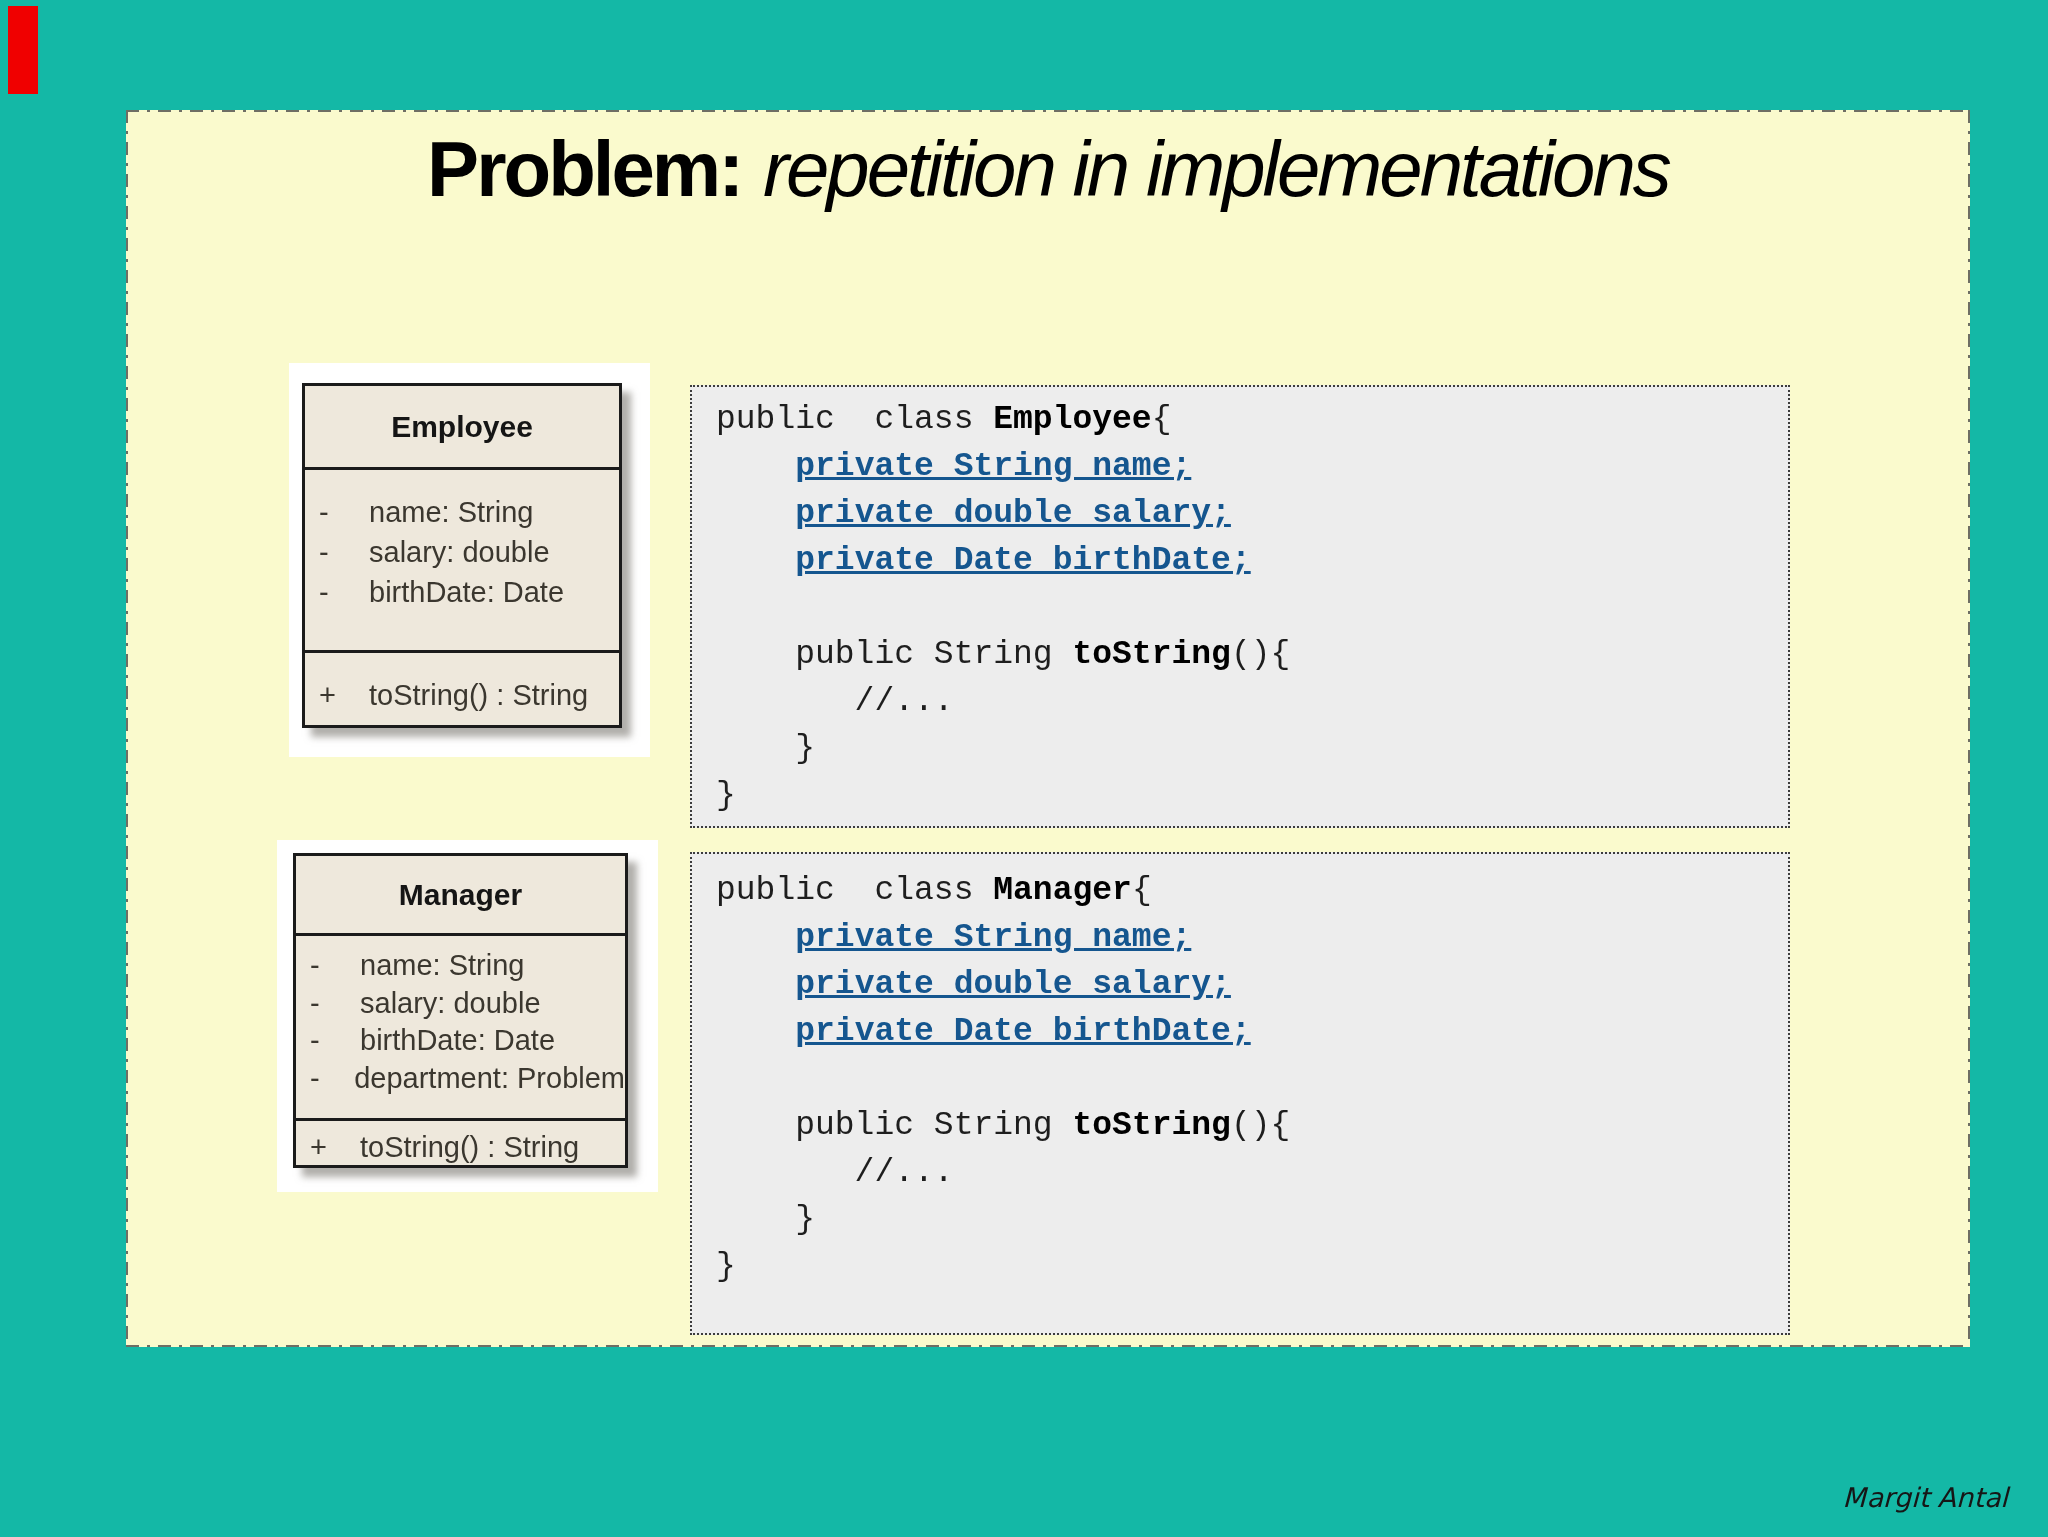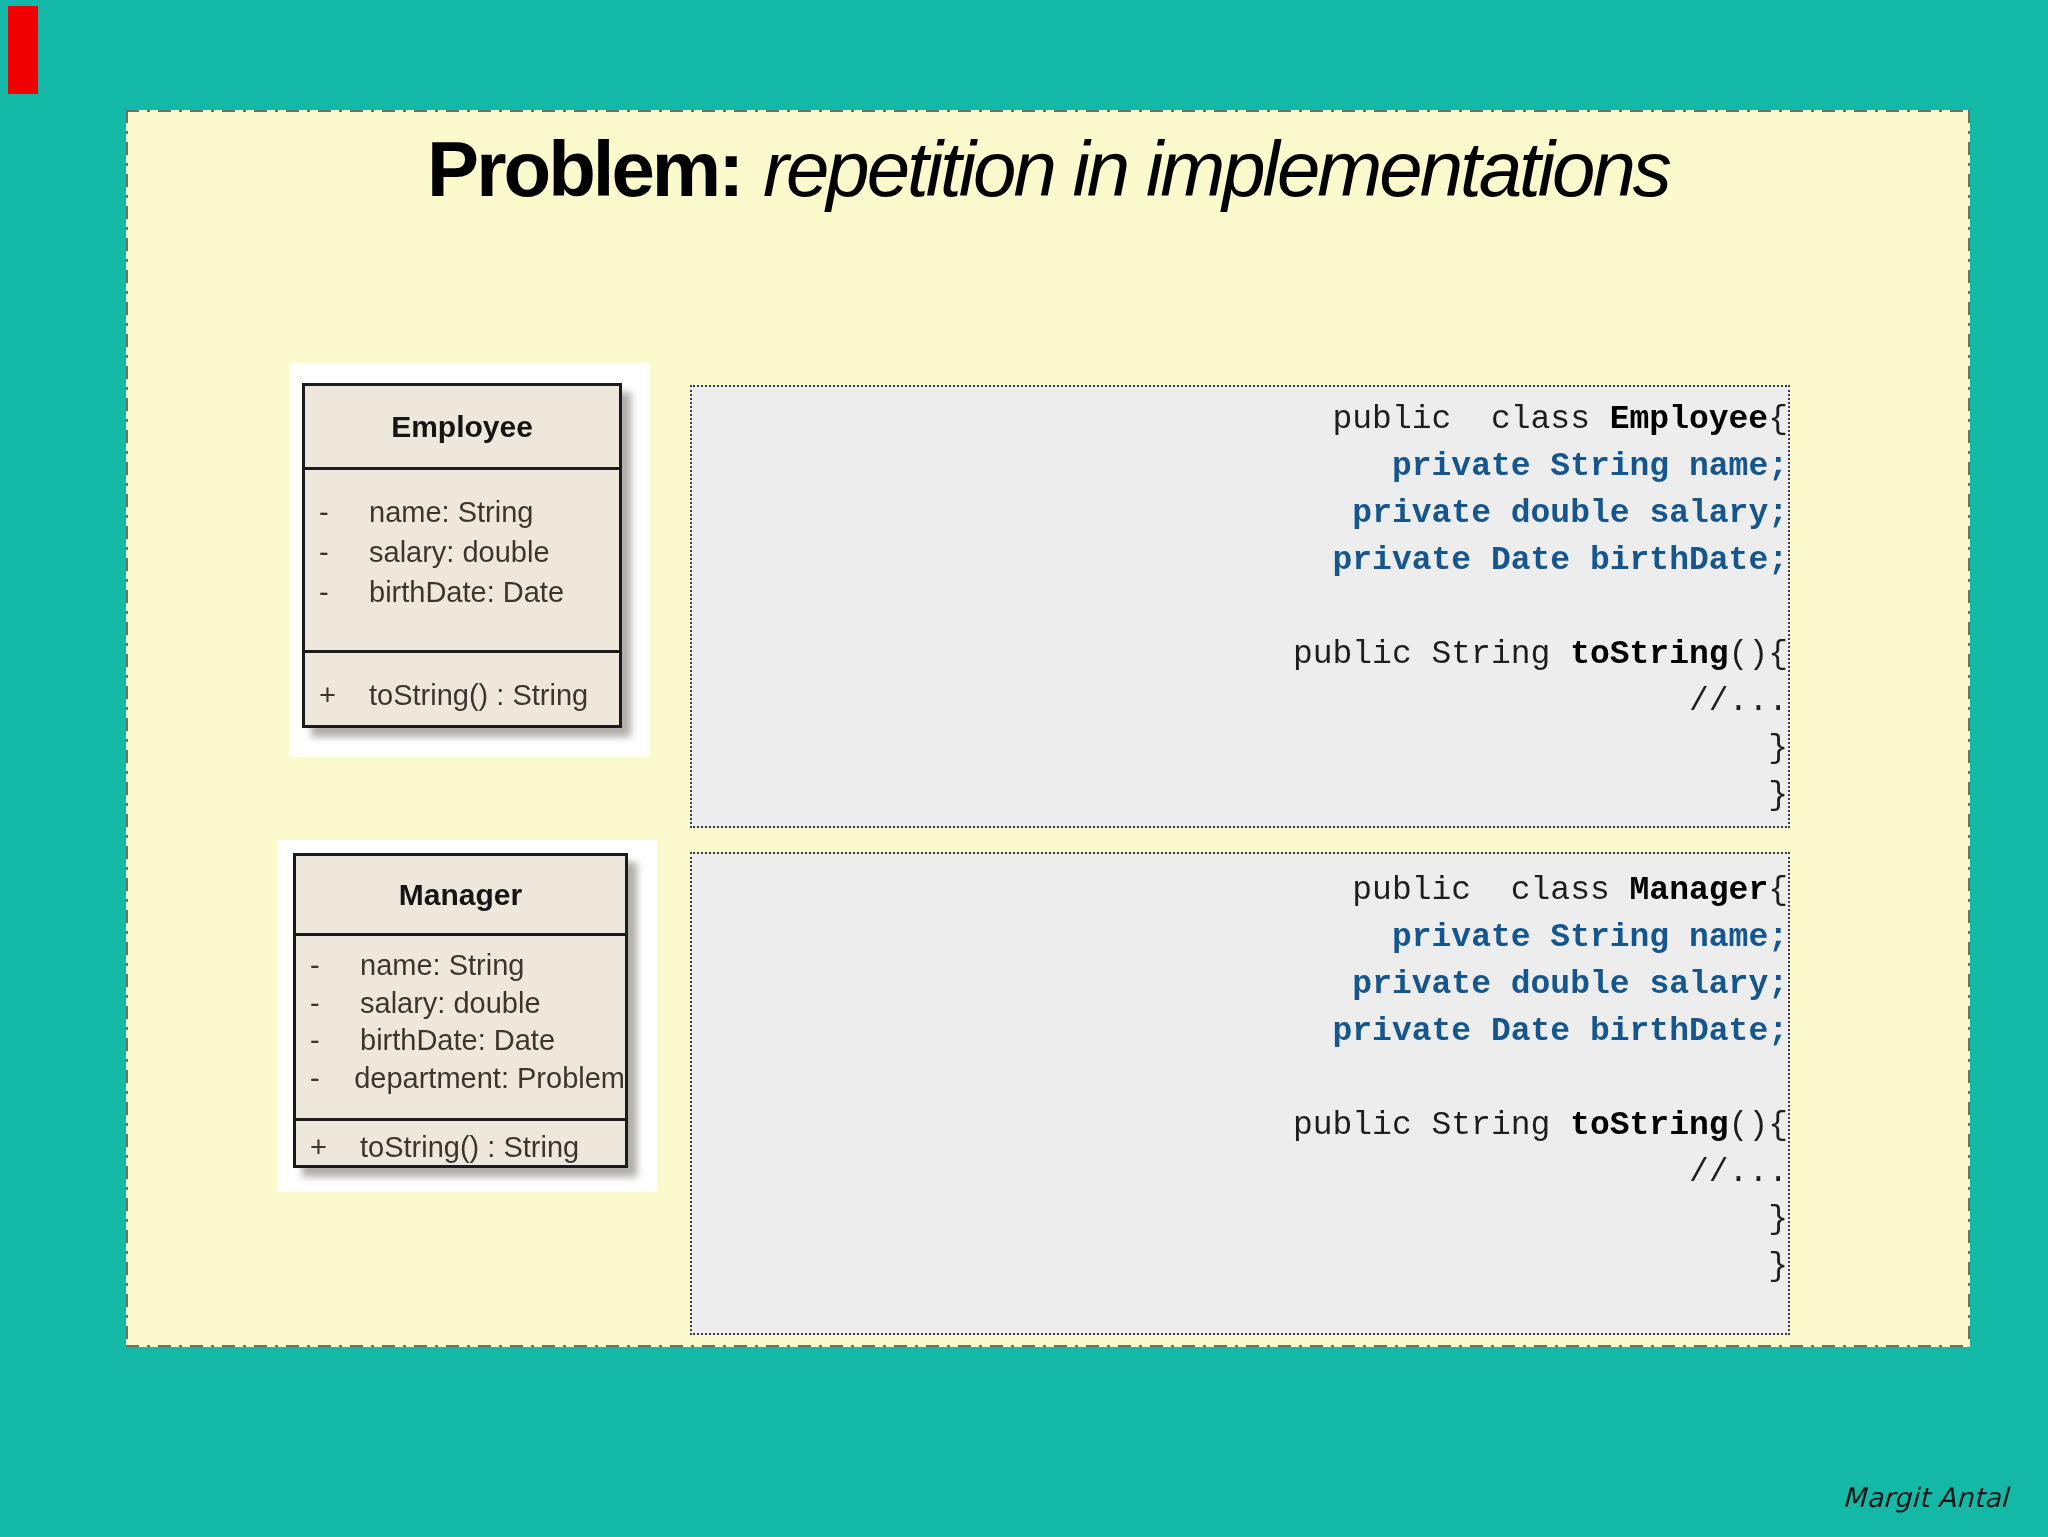--- a/index.html
+++ b/index.html
@@ -45,27 +45,27 @@
   .uml-emp .uml-methods{padding-top:22px;}
   .uml-mgr .uml-methods{padding-top:6px;}
   .uml-row{display:flex;align-items:center;padding-left:14px;font-size:29px;white-space:pre;}
   .uml-emp .uml-attrs .uml-row{height:40px;}
   .uml-mgr .uml-attrs .uml-row{height:37.5px;}
   .uml-methods .uml-row{height:40px;}
   .uml-vis{display:inline-block;width:50px;}
 
   
   .code{position:absolute;background:var(--code-bg);border:2px dotted var(--code-border);
-        font-family:"Liberation Mono",monospace;font-size:33px;color:#1E1E1E;text-align:right;}
+        font-family:"Liberation Mono",monospace;font-size:33px;color:#1E1E1E;}
   .code-emp{left:690px;top:385px;width:1100px;height:443px;box-sizing:border-box;padding:9px 0 0 24px;}
   .code-mgr{left:690px;top:852px;width:1100px;height:483px;box-sizing:border-box;padding:13px 0 7px 24px;}
   .code-line{height:47px;line-height:47px;white-space:pre;}
   .tok-p{color:#1E1E1E;}
   .tok-b{color:#000000;font-weight:bold;}
-  .tok-k{color:var(--kw-blue);font-weight:bold;}
+  .tok-k{color:var(--kw-blue);font-weight:bold;text-decoration:underline;}
 
   .signature{position:absolute;left:1845px;top:1482px;width:200px;font-size:27px;color:#161616;
              font-style:italic;transform:skewX(-4deg);font-family:"DejaVu Sans",sans-serif;white-space:nowrap;}
 </style>
 </head>
 <body>
 
 <div class="page">
 
   <div class="red-bar"></div>

